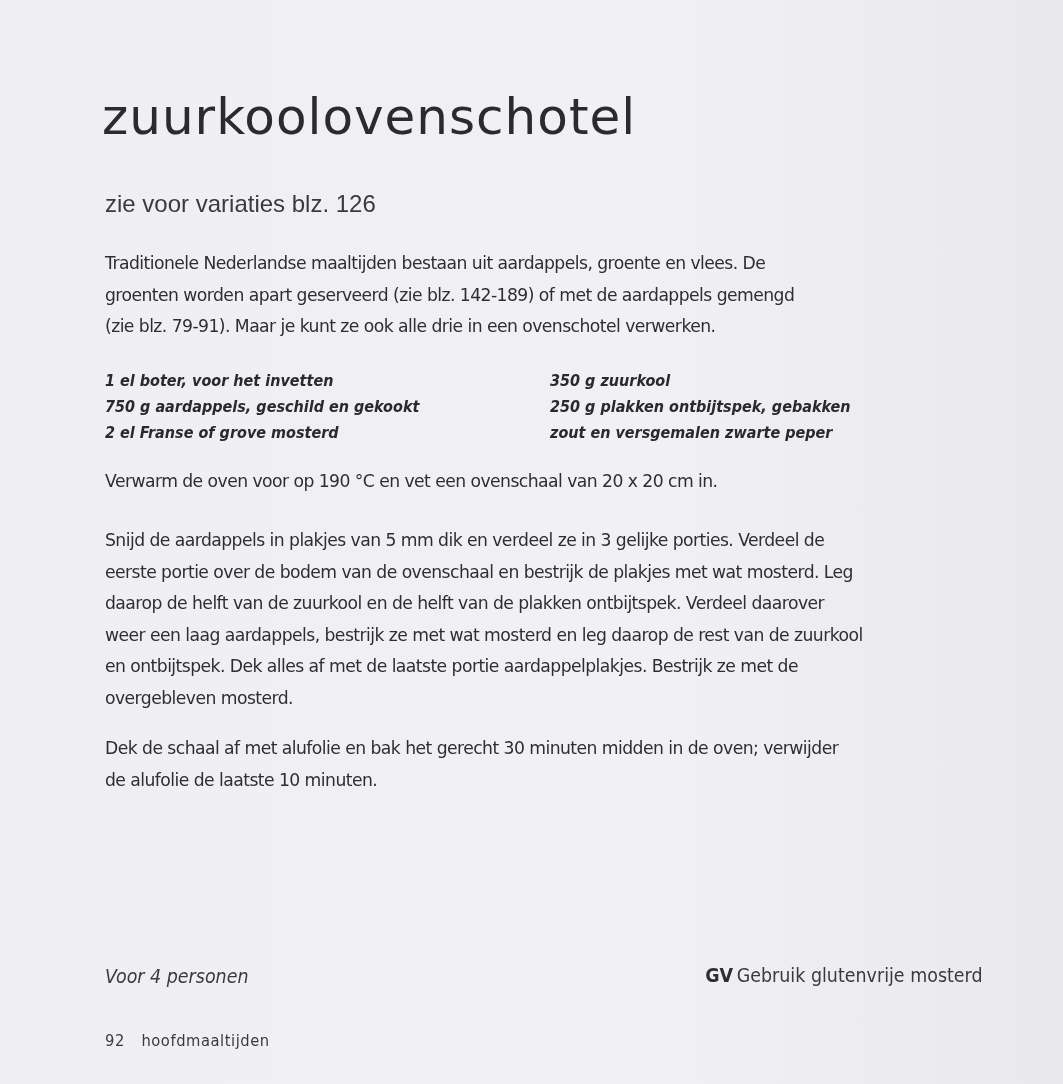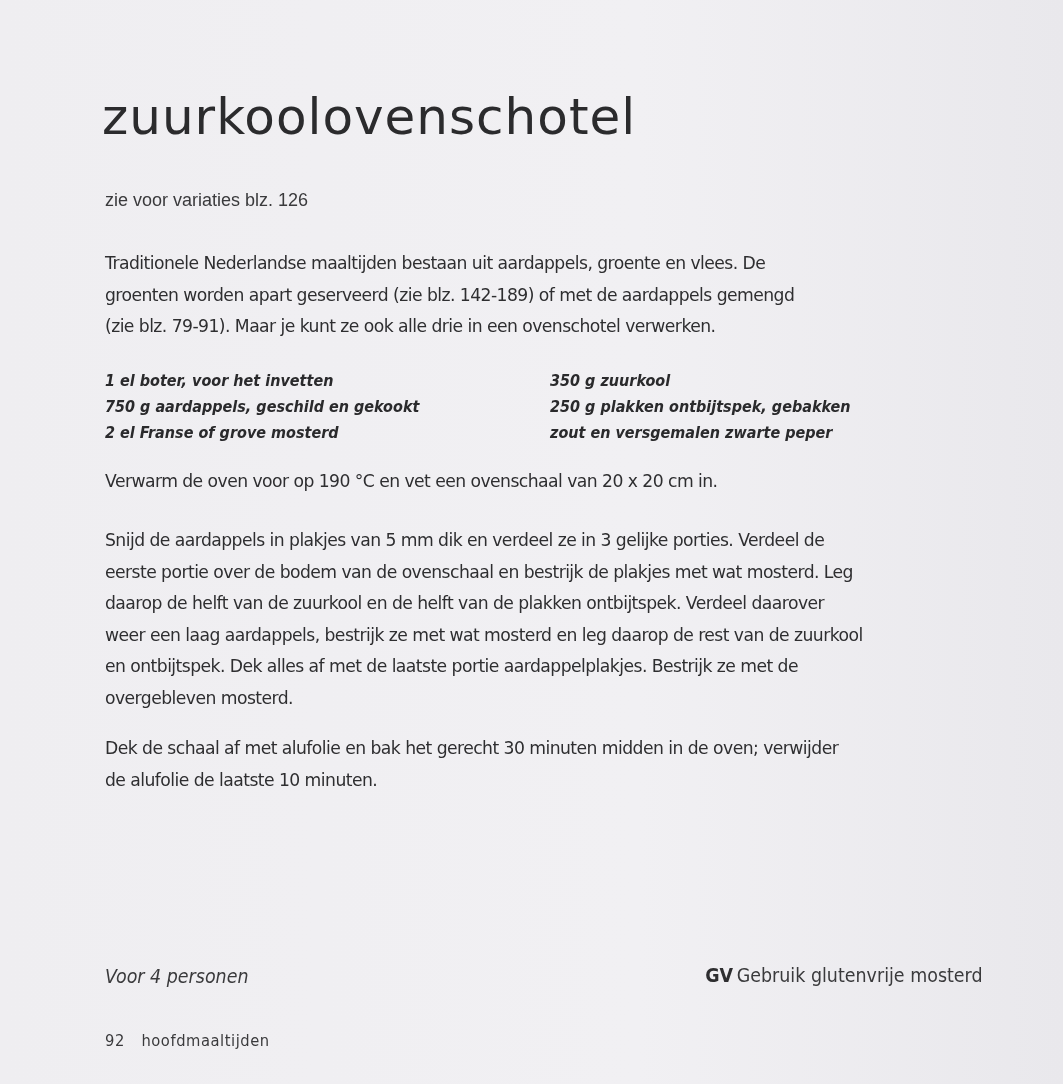--- a/index.html
+++ b/index.html
@@ -30,21 +30,21 @@
       letter-spacing: 1px;
       color: #2b2b2d;
       margin: 0;
       line-height: 1;
     }
     .variation {
       position: absolute;
       left: 105px;
       top: 190px;
       font-family: "Liberation Sans", sans-serif;
-      font-size: 18px;
+      font-size: 24px;
       color: #3a3a3c;
     }
     .intro {
       position: absolute;
       left: 105px;
       top: 247px;
       width: 860px;
       font-family: "DejaVu Sans", sans-serif;
       font-size: 18.5px;
       line-height: 31.5px;

